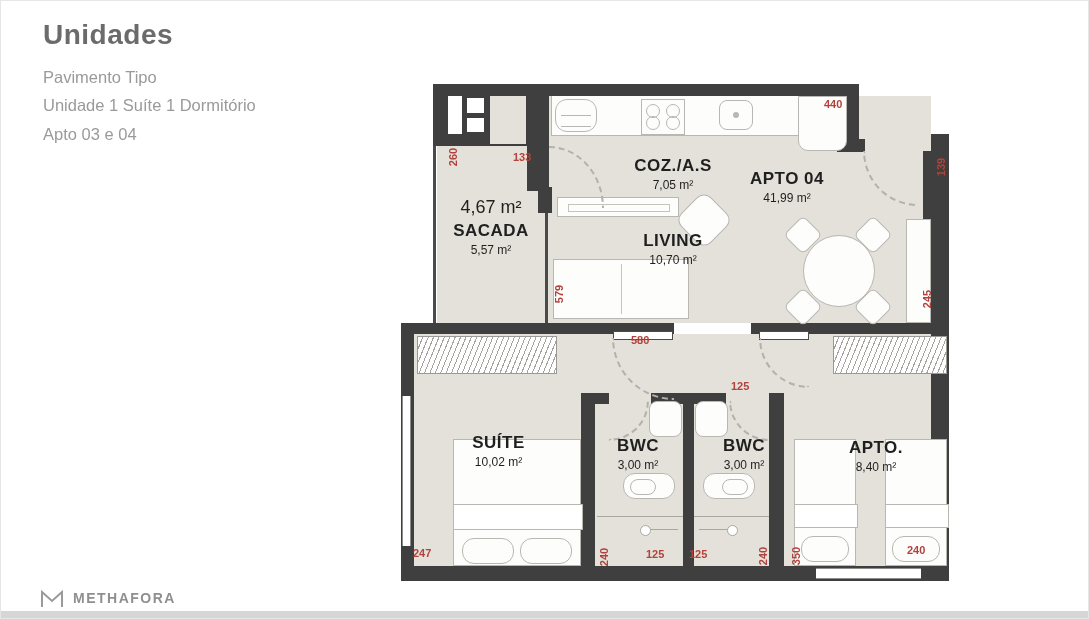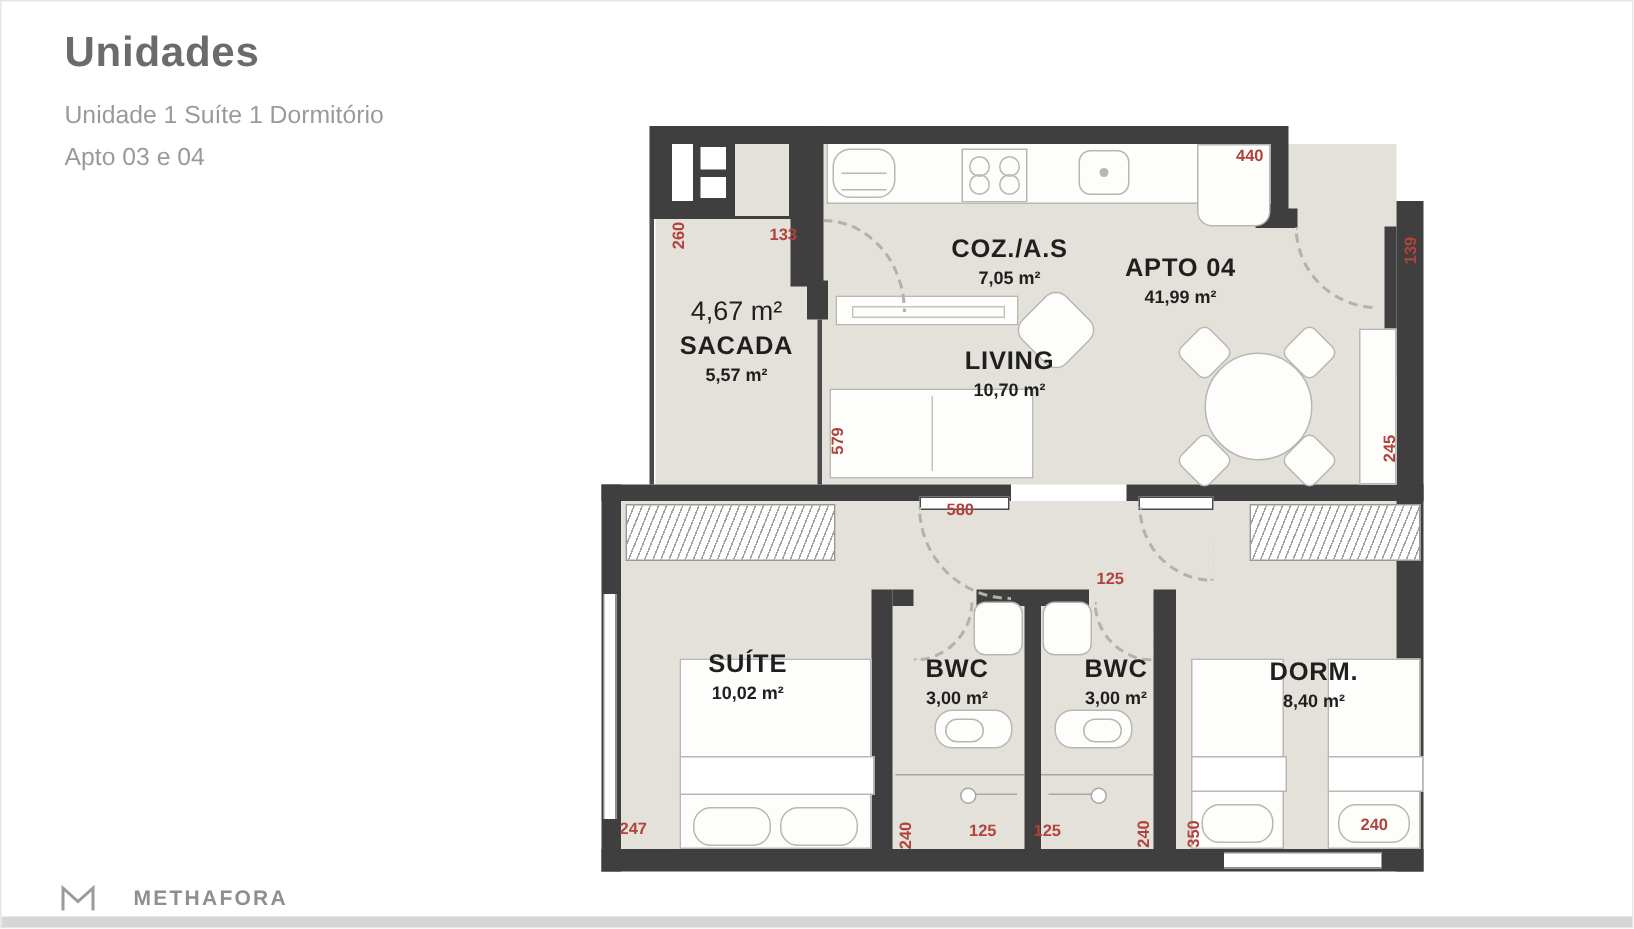--- a/index.html
+++ b/index.html
@@ -18,39 +18,40 @@
   .glassline{position:absolute;background:#fff;border-left:1px solid #8d8d8d;border-right:1px solid #8d8d8d;box-sizing:border-box;}
   .hatch{position:absolute;background:#fff repeating-linear-gradient(112deg,#ffffff 0 4px,#a5a3a0 4px 5px);border:1px solid #9b9995;box-sizing:border-box;}
   .arc{position:absolute;box-sizing:border-box;}
   .arc-bl{border-left:2px dashed #b3b1ab;border-bottom:2px dashed #b3b1ab;border-bottom-left-radius:100% 100%;}
   .arc-br{border-right:2px dashed #b3b1ab;border-bottom:2px dashed #b3b1ab;border-bottom-right-radius:100% 100%;}
   .arc-tr{border-top:2px dashed #b3b1ab;border-right:2px dashed #b3b1ab;border-top-right-radius:100% 100%;}
   .dim{position:absolute;color:#b2423c;font-size:11px;font-weight:700;white-space:nowrap;}
   .dim-v{transform:rotate(-90deg);transform-origin:center center;}
   .room{position:absolute;text-align:center;color:#1f1f1f;}
   .room .nm{font-size:17px;font-weight:700;letter-spacing:.5px;}
-  .room .ar{font-size:12px;font-weight:700;margin-top:2px;}
+  .room .ar{font-size:12px;font-weight:400;margin-top:2px;}
   .room .ar-top{font-size:18px;font-weight:400;margin-bottom:3px;}
   .leaf{position:absolute;background:#fff;border:1px solid #4a4a4a;box-sizing:border-box;}
   .oval{border-radius:12px;}
   .circle{border-radius:50%;}
   .rot45{transform:rotate(45deg);}
   
-  .brand{position:absolute;left:38px;top:586px;display:flex;align-items:center;gap:24px;}
+  .brand{position:absolute;left:38px;top:586px;display:flex;align-items:center;gap:8px;}
   .brand .txt{font-size:14px;font-weight:700;letter-spacing:1.5px;color:#8f8f8f;}
   .btm-bar{position:absolute;left:0;top:610px;width:1089px;height:9px;background:#d6d6d6;}
 </style>
 </head>
 <body>
 
 <div id="stage">
 
   <div class="hdr">
     <h1>Unidades</h1>
     <div class="sub">
+      <div>Pavimento Tipo</div>
       <div>Unidade 1 Suíte 1 Dormitório</div>
       <div>Apto 03 e 04</div>
     </div>
   </div>
 
   <div>
 
     <div class="floor" style="left:436px;top:95px;width:494px;height:227px;"></div>
     <div class="floor" style="left:413px;top:333px;width:517px;height:232px;"></div>
 
@@ -180,21 +181,21 @@
     </div>
     <div class="room" style="left:594px;top:435px;width:86px;">
       <div class="nm">BWC</div>
       <div class="ar">3,00 m²</div>
     </div>
     <div class="room" style="left:700px;top:435px;width:86px;">
       <div class="nm">BWC</div>
       <div class="ar">3,00 m²</div>
     </div>
     <div class="room" style="left:815px;top:437px;width:120px;">
-      <div class="nm">DORM.</div>
+      <div class="nm">APTO.</div>
       <div class="ar">8,40 m²</div>
     </div>
 
     <div class="dim dim-v" style="left:443px;top:150px;">260</div>
     <div class="dim" style="left:512px;top:150px;">133</div>
     <div class="dim" style="left:823px;top:97px;text-align:right;">440</div>
     <div class="dim dim-v" style="left:931px;top:160px;">139</div>
     <div class="dim dim-v" style="left:549px;top:287px;">579</div>
     <div class="dim dim-v" style="left:917px;top:292px;">245</div>
     <div class="dim" style="left:630px;top:333px;">580</div>

